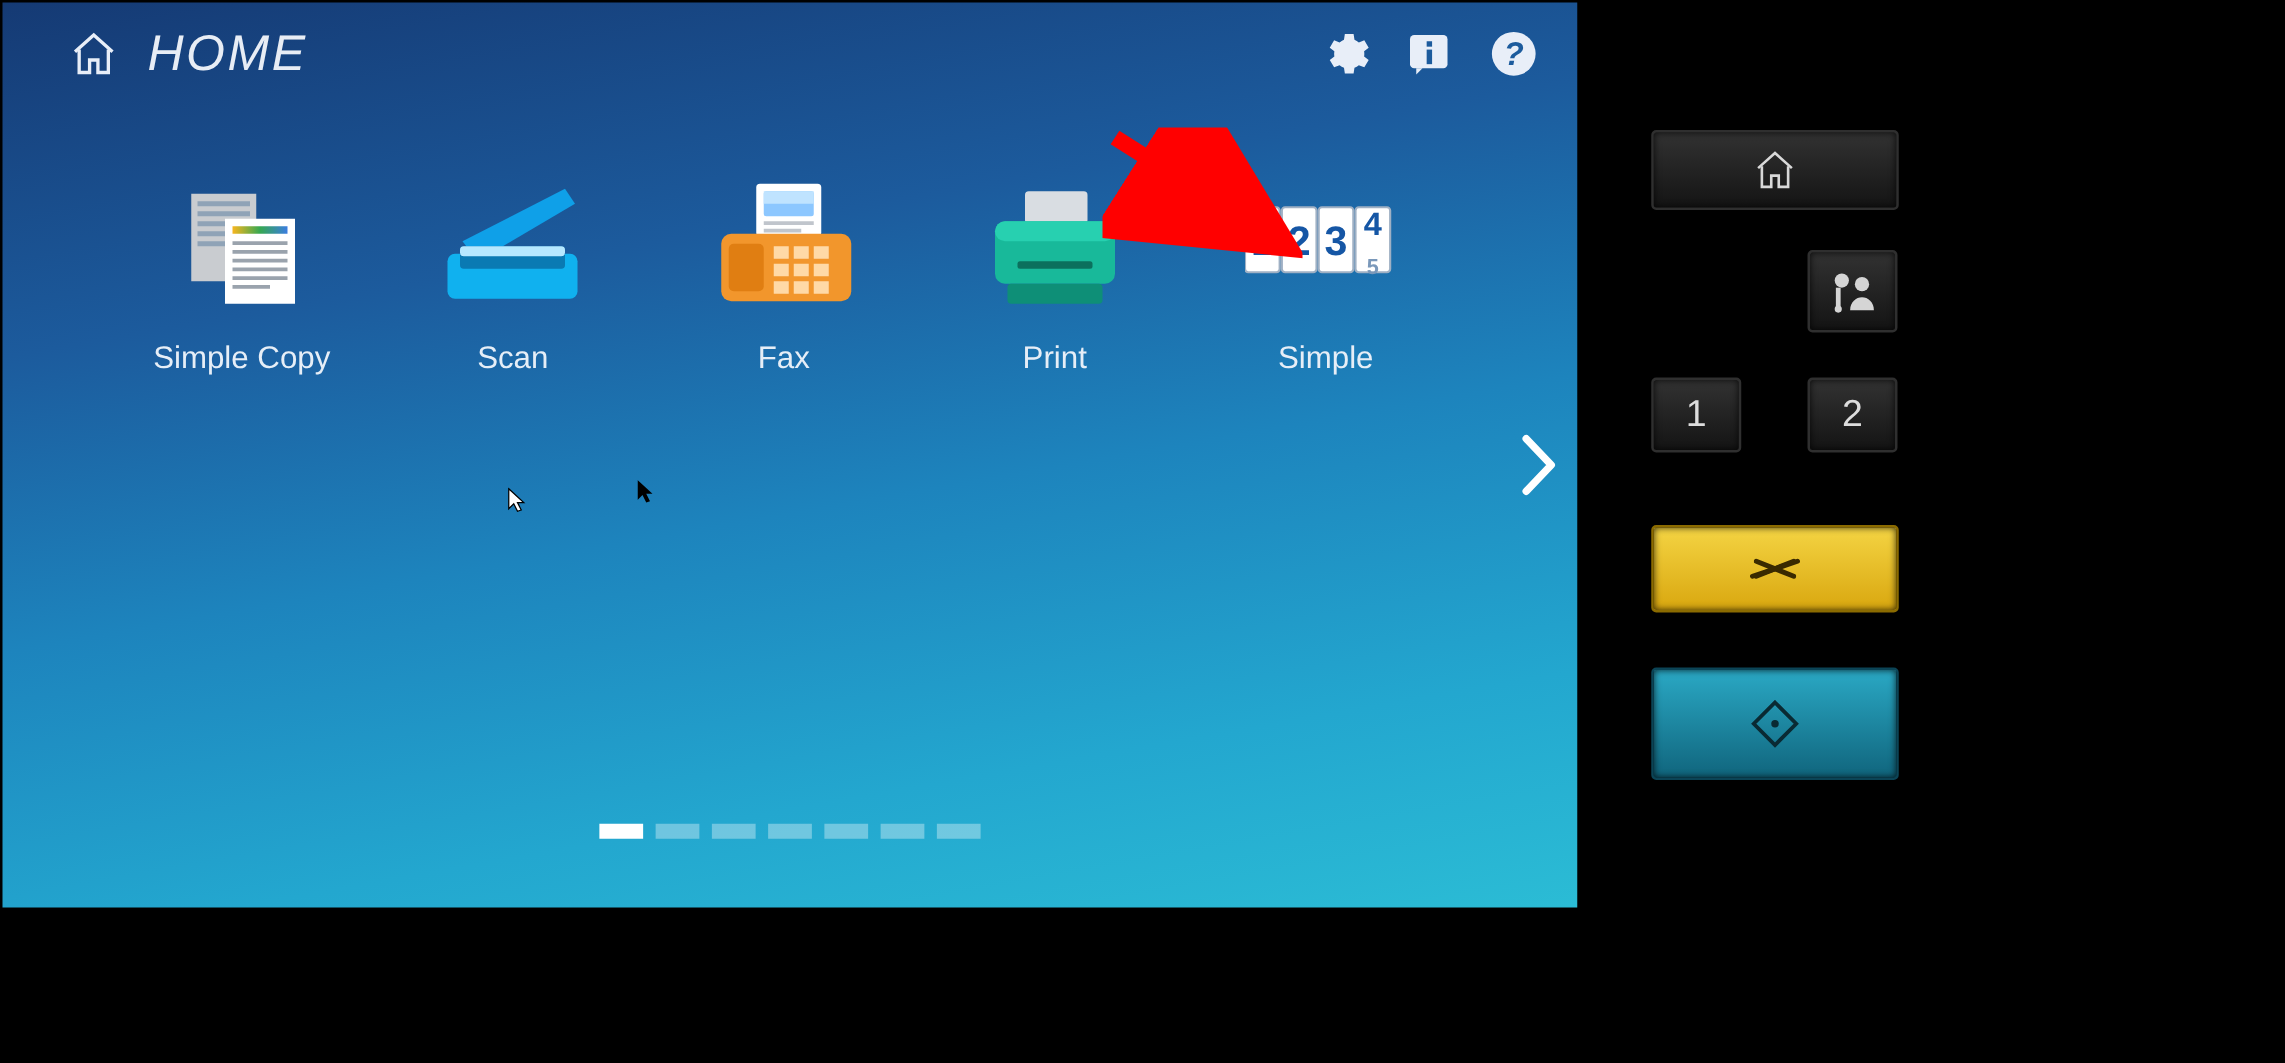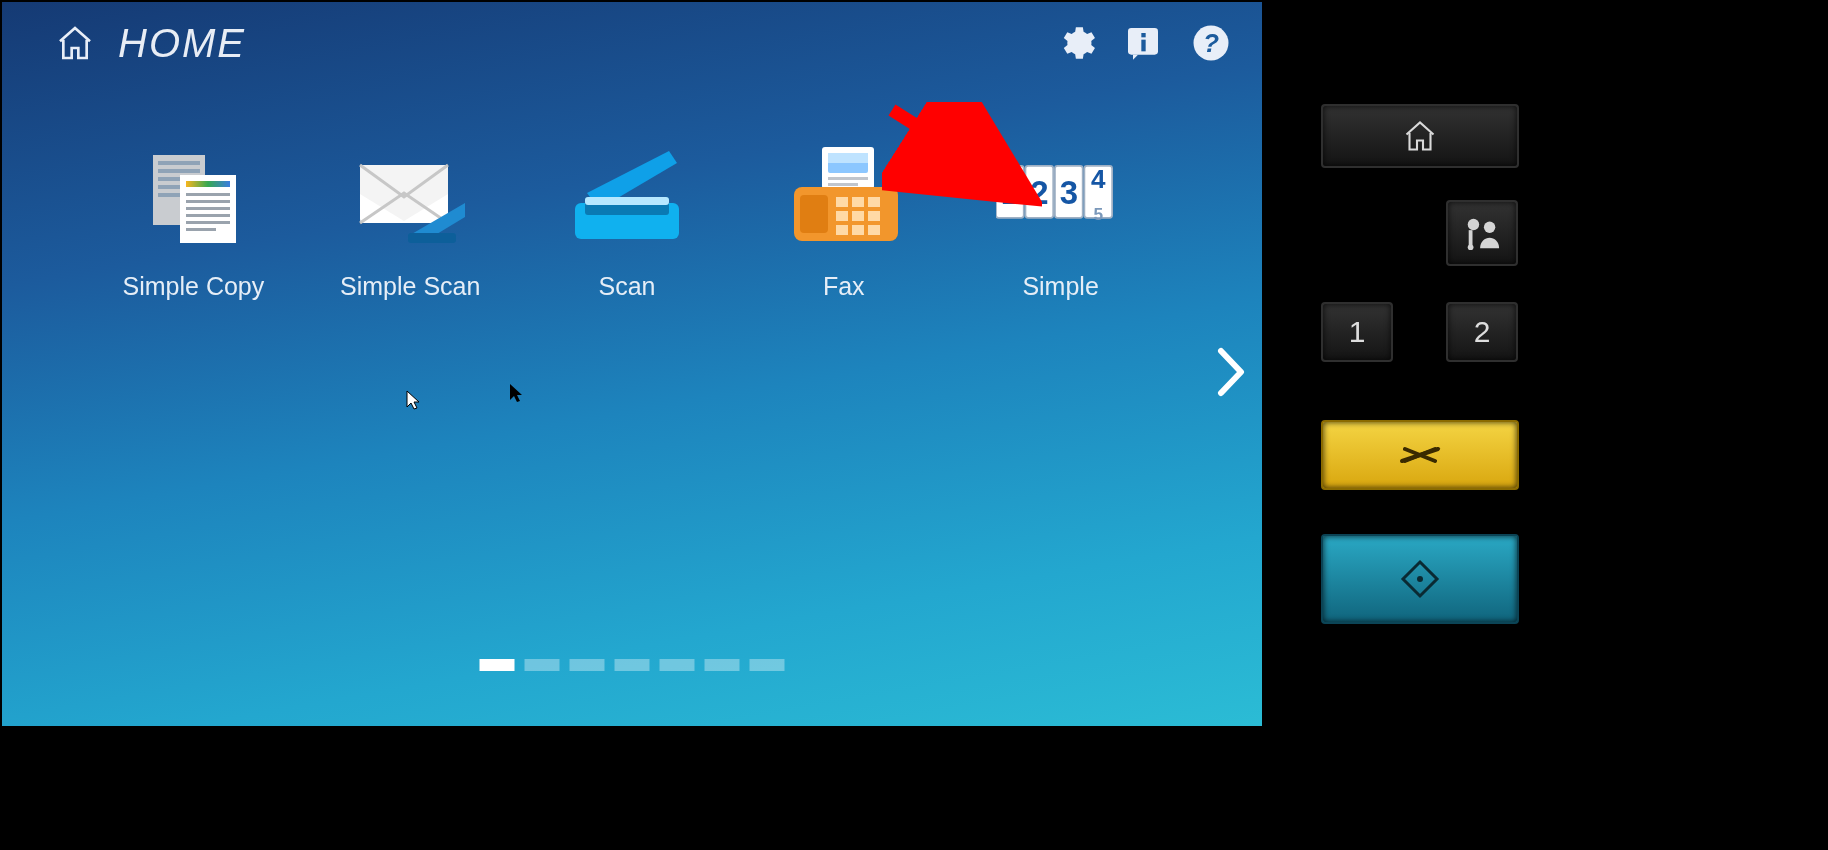--- a/index.html
+++ b/index.html
@@ -188,33 +188,20 @@
               <rect x="48" y="53" width="44" height="3" fill="#9aa3ad"></rect>
               <rect x="48" y="60" width="44" height="3" fill="#9aa3ad"></rect>
               <rect x="48" y="67" width="44" height="3" fill="#9aa3ad"></rect>
               <rect x="48" y="74" width="44" height="3" fill="#9aa3ad"></rect>
               <rect x="48" y="81" width="30" height="3" fill="#9aa3ad"></rect>
         </svg>
       </div>
       <div class="label">Simple Copy</div>
     </div>
 
-    <div class="cell">
-      <div class="iconbox">
-        <svg width="120" height="100" viewBox="0 0 120 100">
-          <rect x="10" y="18" width="88" height="58" rx="4" fill="#fff"></rect>
-          <path d="M10 47 L54 74 L98 47 L98 18 L10 18 Z" fill="#f4f4f4"></path>
-          <path d="M10 18 L54 50 L98 18" fill="none" stroke="#c7c7c7" stroke-width="3"></path>
-          <path d="M10 76 L54 46 L98 76" fill="none" stroke="#c7c7c7" stroke-width="3"></path>
-          <path d="M60 88 L115 56 L115 70 L72 96 Z" fill="#1f8bd1"></path>
-          <rect x="58" y="86" width="48" height="10" rx="3" fill="#0d5f9a"></rect>
-        </svg>
-      </div>
-      <div class="label">Simple Scan</div>
-    </div>
 
 
     <div class="cell">
       <div class="iconbox">
         <svg width="120" height="100" viewBox="0 0 120 100">
           <path d="M20 46 L102 4 L110 16 L32 62 Z" fill="#0fa0e8"></path>
           <rect x="8" y="56" width="104" height="36" rx="6" fill="#10b1ef"></rect>
           <rect x="18" y="50" width="84" height="18" rx="3" fill="#0a7ab3"></rect>
           <rect x="18" y="50" width="84" height="8" rx="3" fill="#b6e8ff"></rect>
         </svg>
@@ -241,20 +228,32 @@
                 <rect x="84" y="66" width="12" height="10"></rect>
             <rect x="52" y="80" width="12" height="10"></rect>
                 <rect x="68" y="80" width="12" height="10"></rect>
                 <rect x="84" y="80" width="12" height="10"></rect>
           </g>
         </svg>
       </div>
       <div class="label">Fax</div>
     </div>
 
+    <div class="cell">
+      <div class="iconbox">
+        <svg width="120" height="100" viewBox="0 0 120 100">
+          <rect x="36" y="6" width="50" height="26" rx="3" fill="#d9dde2"></rect>
+          <rect x="12" y="30" width="96" height="50" rx="8" fill="#18b99a"></rect>
+          <rect x="12" y="30" width="96" height="16" rx="8" fill="#27d0b0"></rect>
+          <rect x="30" y="62" width="60" height="6" rx="2" fill="#0b705d"></rect>
+          <rect x="22" y="80" width="76" height="16" rx="3" fill="#0e8f77"></rect>
+        </svg>
+      </div>
+      <div class="label">Print</div>
+    </div>
 
 
 
 
     <div class="cell">
       <div class="iconbox">
         <svg width="140" height="80" viewBox="0 0 150 80">
           <rect x="0" y="4" width="32" height="60" rx="3" fill="#fff" stroke="#9fb0c4" stroke-width="2"></rect>
           <rect x="34" y="4" width="32" height="60" rx="3" fill="#fff" stroke="#9fb0c4" stroke-width="2"></rect>
           <rect x="68" y="4" width="32" height="60" rx="3" fill="#fff" stroke="#9fb0c4" stroke-width="2"></rect>

